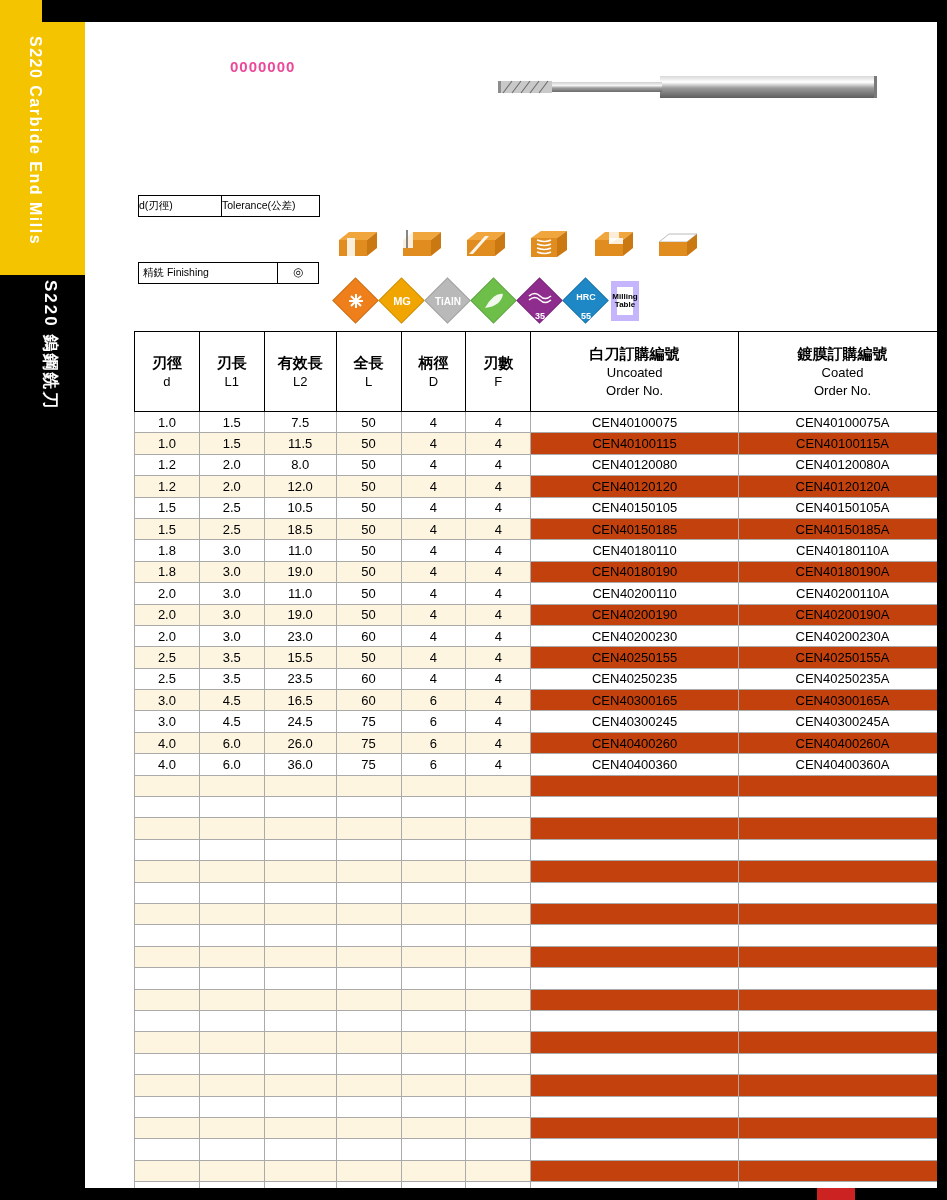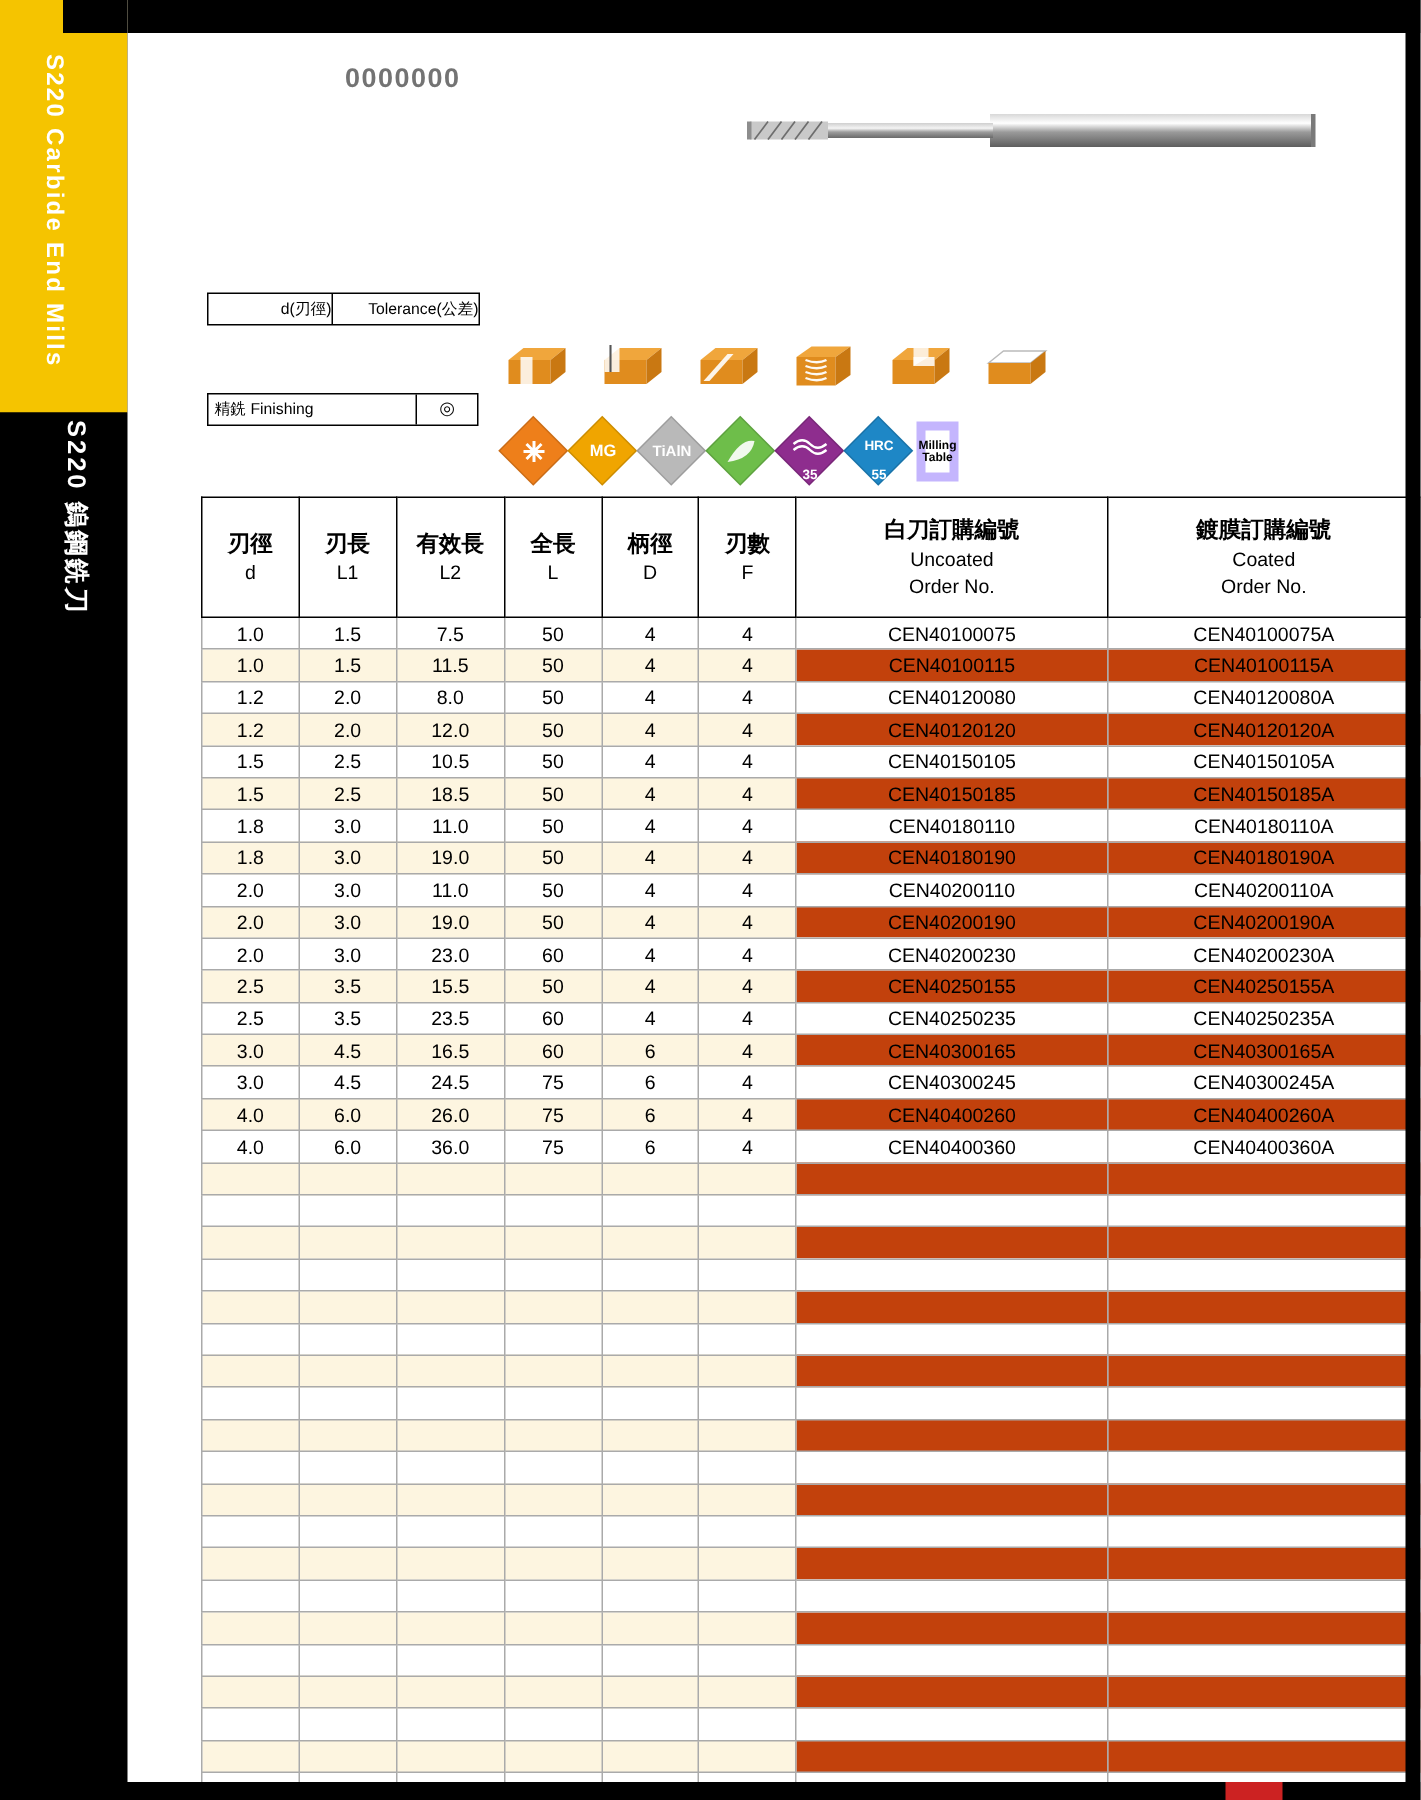--- a/index.html
+++ b/index.html
@@ -70,45 +70,45 @@
   #top-black {
     position:absolute;
     left:0; top:0;
     width:862px; height:22px;
     background:#000;
   }
 
   
   #series-title {
     position:absolute;
-    left:145px; top:42px;
-    font-size:18px;
+    left:145px; top:58px;
+    font-size:15px;
     font-weight:bold;
     letter-spacing:1px;
-    color:#737373;
+    color:#ec4899;
   }
 
   
   #tool-img {
     position:absolute;
     left:405px; top:68px;
     width:400px; height:40px;
   }
 
   
   #tolerance-box {
     position:absolute;
     left:53px; top:195px;
     border:1px solid #000;
     display:flex;
     font-size:10.5px;
   }
   #tolerance-box .cell {
     padding:3px 0;
-    text-align:right;
+    text-align:left;
     color:#000;
   }
   #tolerance-box .c1 { width:83px; border-right:1px solid #000; }
   #tolerance-box .c2 { width:97px; }
 
   
   #finishing-box {
     position:absolute;
     left:53px; top:262px;
     border:1px solid #000;

